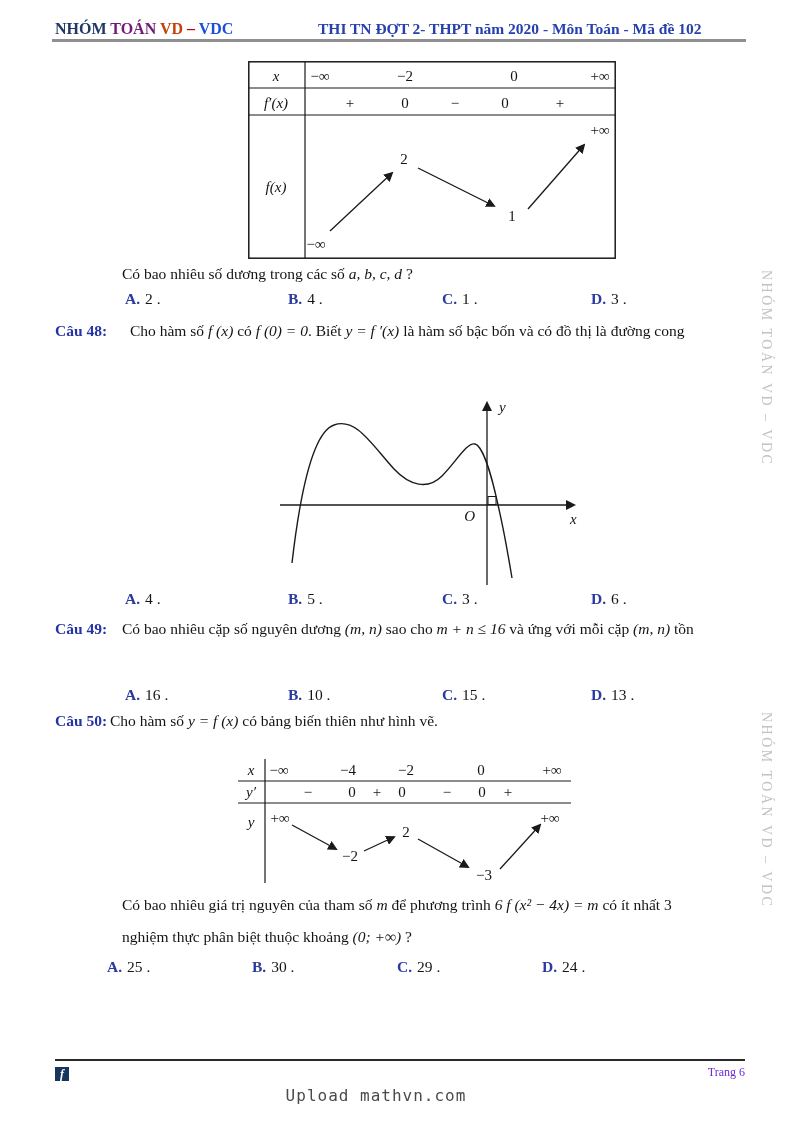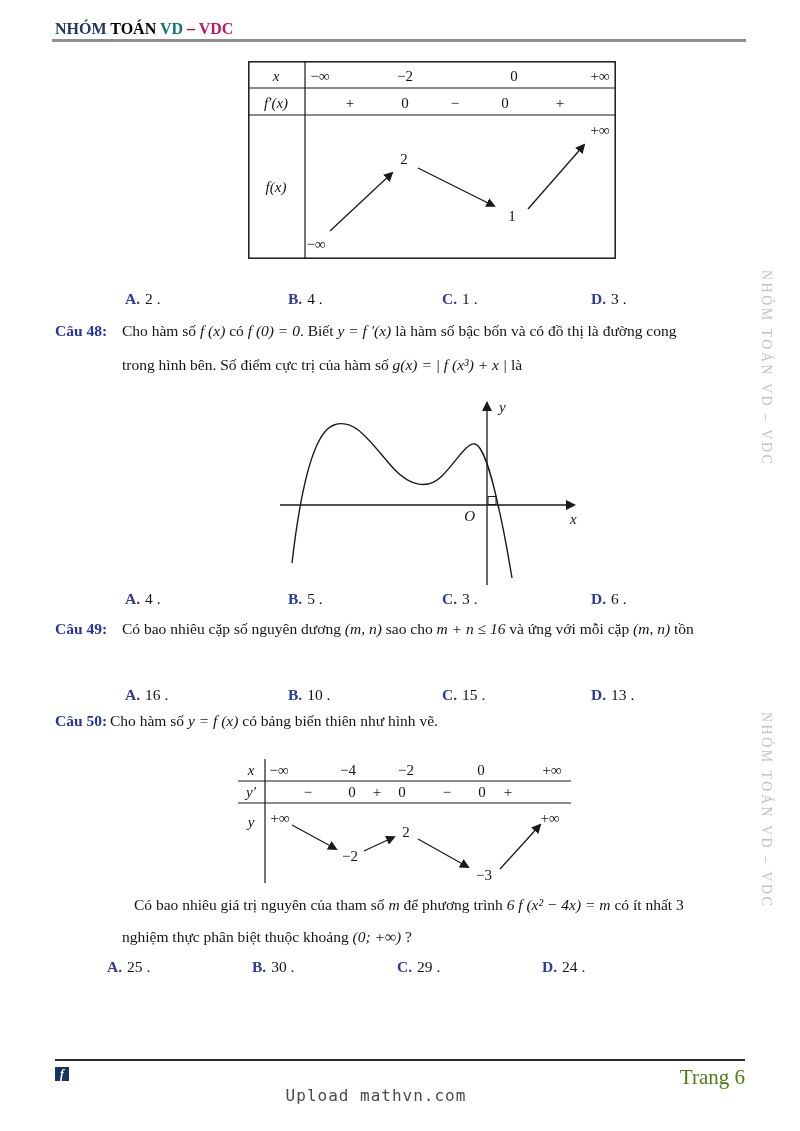--- a/index.html
+++ b/index.html
@@ -1,21 +1,21 @@
 <!DOCTYPE html>
 <html><head>
 <meta charset="utf-8">
 <style>
   html,body{margin:0;padding:0;background:#e8e8e8;}
   .page{position:relative;width:800px;height:1131px;background:#ffffff;margin:0 auto;
         font-family:"Liberation Serif",serif;color:#141414;overflow:hidden;}
   
   .hdr-brand{position:absolute;top:20px;left:55px;font-size:16px;font-weight:bold;white-space:nowrap;}
-  .hdr-brand .c1{color:#1F3864}.hdr-brand .c2{color:#000000}.hdr-brand .c3{color:#0f766e}
-  .hdr-brand .c4{color:#C00000}.hdr-brand .c5{color:#be185d}
+  .hdr-brand .c1{color:#1F3864}.hdr-brand .c2{color:#701a75}.hdr-brand .c3{color:#c2410c}
+  .hdr-brand .c4{color:#C00000}.hdr-brand .c5{color:#1d4ed8}
   .hdr-title{position:absolute;top:20px;left:318px;width:430px;font-size:15.5px;font-weight:bold;
              color:#2641AD;white-space:nowrap;}
   .hdr-rule{position:absolute;top:39px;left:52px;width:694px;height:3px;background:#8f8f8f;}
   
   .txt{position:absolute;font-size:15.5px;white-space:nowrap;}
   .cau{position:absolute;left:55px;font-size:15.5px;font-weight:bold;color:#2433A6;white-space:nowrap;}
   .m{font-style:italic;}
   sup.m{font-size:10px;}
   
   .ans{position:absolute;font-size:15.5px;white-space:nowrap;}
@@ -28,30 +28,31 @@
   
   .vt{position:absolute;left:758px;writing-mode:vertical-rl;font-size:14px;letter-spacing:2.5px;
       color:#c3c3c3;white-space:nowrap;}
   
   .ft-rule{position:absolute;top:1059px;left:55px;width:690px;height:1.6px;background:#2a2a2a;}
   .ft-row{position:absolute;top:1065px;left:55px;width:690px;height:20px;}
   .fb-icon{position:absolute;left:0;top:2px;width:14px;height:14px;background:#17365D;color:#ffffff;
            font-weight:bold;font-style:italic;font-size:12px;line-height:14px;text-align:center;}
   .fb-link{position:absolute;left:17px;top:0;font-size:15px;font-weight:bold;font-style:italic;
            color:#9B1B1B;text-decoration:none;white-space:nowrap;}
-  .page-num{position:absolute;right:0;top:0;font-size:21px;color:#4d7c0f;}
+  .page-num{position:absolute;right:0;top:0;font-size:12px;color:#6d28d9;}
   .wm{position:absolute;top:1086px;left:0;width:752px;text-align:center;
       font-family:"DejaVu Sans Mono",monospace;font-size:16px;color:#4a4a4a;letter-spacing:1px;}
 </style>
 </head>
 <body>
 
 <div class="page">
 
   <div class="hdr-brand"><span class="c1">NHÓM </span><span class="c2">TOÁN </span><span class="c3">VD </span><span class="c4">– </span><span class="c5">VDC</span></div>
+  <div class="hdr-title">THI TN ĐỢT 2- THPT năm 2020 - Môn Toán - Mã đề 102</div>
   <div class="hdr-rule"></div>
 
   <svg class="fig" style="left:248px;top:61px" width="368" height="198" viewBox="0 0 368 198">
     <defs>
       <marker id="ar1" viewBox="0 0 10 10" refX="8" refY="5" markerWidth="7.5" markerHeight="7.5" orient="auto">
         <path d="M0,0 L10,5 L0,10 z" fill="#1a1a1a"></path>
       </marker>
     </defs>
     <rect class="box" x="0.8" y="0.8" width="366.4" height="196.4" stroke-width="1.5"></rect>
     <line x1="57" y1="1" x2="57" y2="197" stroke-width="1.2"></line>
@@ -71,30 +72,30 @@
     <text x="312" y="47" text-anchor="middle">+</text>
     <text x="68" y="188" text-anchor="middle">−∞</text>
     <text x="156" y="103" text-anchor="middle">2</text>
     <text x="264" y="160" text-anchor="middle">1</text>
     <text x="352" y="74" text-anchor="middle">+∞</text>
     <line x1="82" y1="170" x2="144" y2="112" stroke-width="1.3" marker-end="url(#ar1)"></line>
     <line x1="170" y1="107" x2="246" y2="145" stroke-width="1.3" marker-end="url(#ar1)"></line>
     <line x1="280" y1="148" x2="336" y2="84" stroke-width="1.3" marker-end="url(#ar1)"></line>
   </svg>
 
+  <div class="txt" style="top:265px;left:122px"><span>Có bao nhiêu số dương trong các số </span><span class="m">a, b, c, d</span><span> ?</span></div>
   <div>
     <span class="ans" style="top:290px;left:125px"><b class="al">A.</b><span>2 .</span></span>
     <span class="ans" style="top:290px;left:288px"><b class="al">B.</b><span>4 .</span></span>
     <span class="ans" style="top:290px;left:442px"><b class="al">C.</b><span>1 .</span></span>
     <span class="ans" style="top:290px;left:591px"><b class="al">D.</b><span>3 .</span></span>
   </div>
 
   <div class="cau" style="top:322px">Câu 48:</div>
-  <div class="txt" style="top:322px;left:122px"><span>Cho hàm số </span><span class="m">f (x)</span><span> có </span><span class="m">f (0) = 0</span><span>. Biết </span><span class="m">y = f ′(x)</span><span> là hàm số bậc bốn và có đồ thị là đường cong</span></div>
-  <div class="txt" style="top:356px;left:122px"><span>trong hình bên. Số điểm cực trị của hàm số </span><span class="m">g(x) = | f (x³) + x |</span><span> là</span></div>
+  <div class="txt" style="top:322px;left:130px"><span>Cho hàm số </span><span class="m">f (x)</span><span> có </span><span class="m">f (0) = 0</span><span>. Biết </span><span class="m">y = f ′(x)</span><span> là hàm số bậc bốn và có đồ thị là đường cong</span></div>
 
   <svg class="fig" style="left:268px;top:393px" width="320" height="195" viewBox="0 0 320 195">
     <defs>
       <marker id="ar2" viewBox="0 0 10 10" refX="8" refY="5" markerWidth="8" markerHeight="8" orient="auto">
         <path d="M0,0 L10,5 L0,10 z" fill="#1a1a1a"></path>
       </marker>
     </defs>
     <line x1="12" y1="112" x2="306" y2="112" stroke-width="1.3" marker-end="url(#ar2)"></line>
     <line x1="219" y1="192" x2="219" y2="10" stroke-width="1.3" marker-end="url(#ar2)"></line>
     <rect class="box" x="220" y="103.5" width="8" height="8" stroke-width="1"></rect>
@@ -151,21 +152,21 @@
     <text x="112" y="104" text-anchor="middle">−2</text>
     <text x="168" y="80" text-anchor="middle">2</text>
     <text x="246" y="123" text-anchor="middle">−3</text>
     <text x="312" y="66" text-anchor="middle">+∞</text>
     <line x1="54" y1="68" x2="98" y2="92" stroke-width="1.3" marker-end="url(#ar3)"></line>
     <line x1="126" y1="94" x2="156" y2="80" stroke-width="1.3" marker-end="url(#ar3)"></line>
     <line x1="180" y1="82" x2="230" y2="110" stroke-width="1.3" marker-end="url(#ar3)"></line>
     <line x1="262" y1="112" x2="302" y2="68" stroke-width="1.3" marker-end="url(#ar3)"></line>
   </svg>
 
-  <div class="txt" style="top:896px;left:134px"><span>Có bao nhiêu giá trị nguyên của tham số </span><span class="m">m</span><span> để phương trình </span><span class="m">6 f (x² − 4x) = m</span><span> có ít nhất 3</span></div>
+  <div class="txt" style="top:896px;left:122px"><span>Có bao nhiêu giá trị nguyên của tham số </span><span class="m">m</span><span> để phương trình </span><span class="m">6 f (x² − 4x) = m</span><span> có ít nhất 3</span></div>
   <div class="txt" style="top:928px;left:122px"><span>nghiệm thực phân biệt thuộc khoảng </span><span class="m">(0; +∞)</span><span> ?</span></div>
   <div>
     <span class="ans" style="top:958px;left:107px"><b class="al">A.</b><span>25 .</span></span>
     <span class="ans" style="top:958px;left:252px"><b class="al">B.</b><span>30 .</span></span>
     <span class="ans" style="top:958px;left:397px"><b class="al">C.</b><span>29 .</span></span>
     <span class="ans" style="top:958px;left:542px"><b class="al">D.</b><span>24 .</span></span>
   </div>
 
   <div class="vt" style="top:270px">NHÓM TOÁN VD – VDC</div>
   <div class="vt" style="top:712px">NHÓM TOÁN VD – VDC</div>

